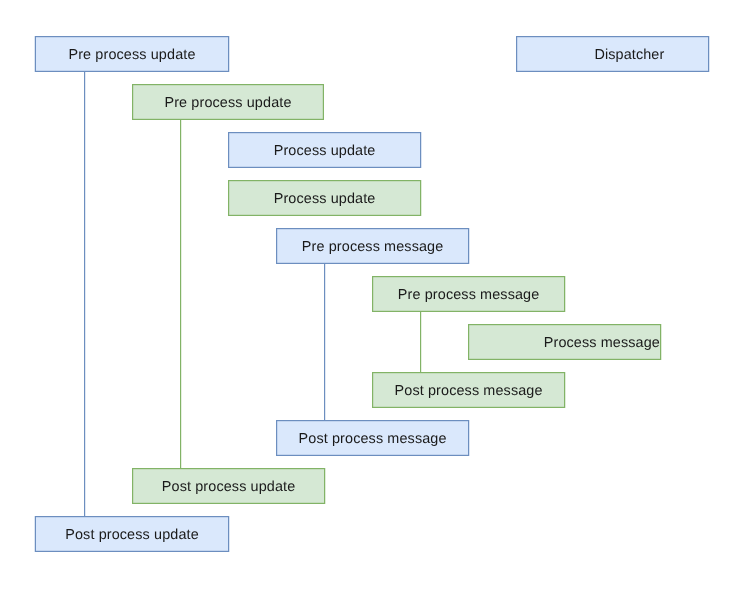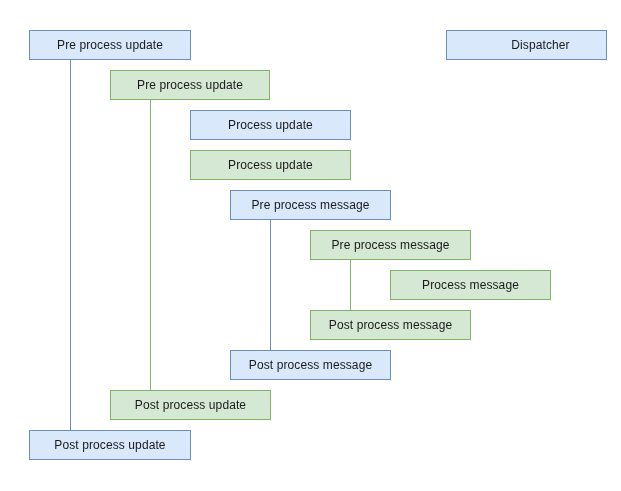--- a/index.html
+++ b/index.html
@@ -72,31 +72,31 @@
     </div>
     <div class="node green" style="left: 190px; top: 150px; width: 161px; height: 30px;">
       <span>Process update</span>
     </div>
     <div class="node blue" style="left: 230px; top: 190px; width: 161px; height: 30px;">
       <span>Pre process message</span>
     </div>
     <div class="node green" style="left: 310px; top: 230px; width: 161px; height: 30px;">
       <span>Pre process message</span>
     </div>
-    <div class="node green" style="left: 390px; top: 270px; width: 161px; height: 30px;">
+    <div class="node green" style="left: 390px; top: 270px; width: 161px; height: 30px; justify-content: flex-end;">
       <span>Process message</span>
     </div>
     <div class="node green" style="left: 310px; top: 310px; width: 161px; height: 30px;">
       <span>Post process message</span>
     </div>
     <div class="node blue" style="left: 230px; top: 350px; width: 161px; height: 30px;">
       <span>Post process message</span>
     </div>
     <div class="node green" style="left: 110px; top: 390px; width: 161px; height: 30px;">
       <span>Post process update</span>
     </div>
     <div class="node blue" style="left: 29px; top: 430px; width: 162px; height: 30px;">
       <span>Post process update</span>
     </div>
-    <div class="node blue" style="left: 446px; top: 30px; width: 161px; height: 30px; padding-left: 28px;">
+    <div class="node blue" style="left: 430px; top: 30px; width: 161px; height: 30px; padding-left: 28px;">
       <span>Dispatcher</span>
     </div>
   </div>
 
 </body></html>

